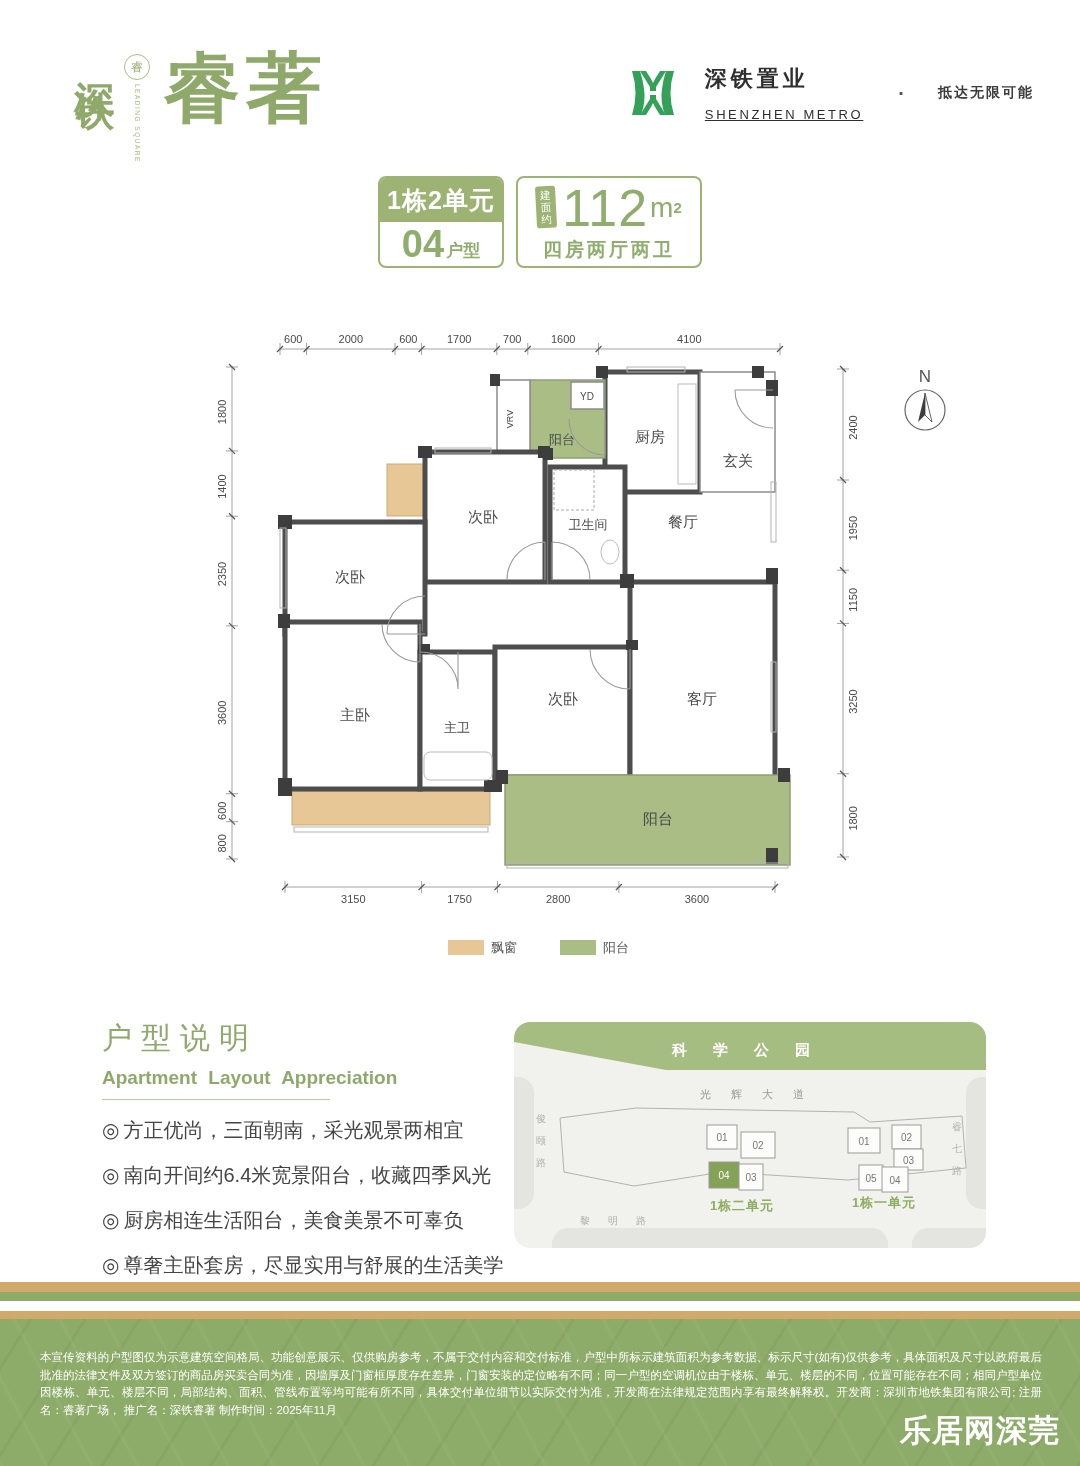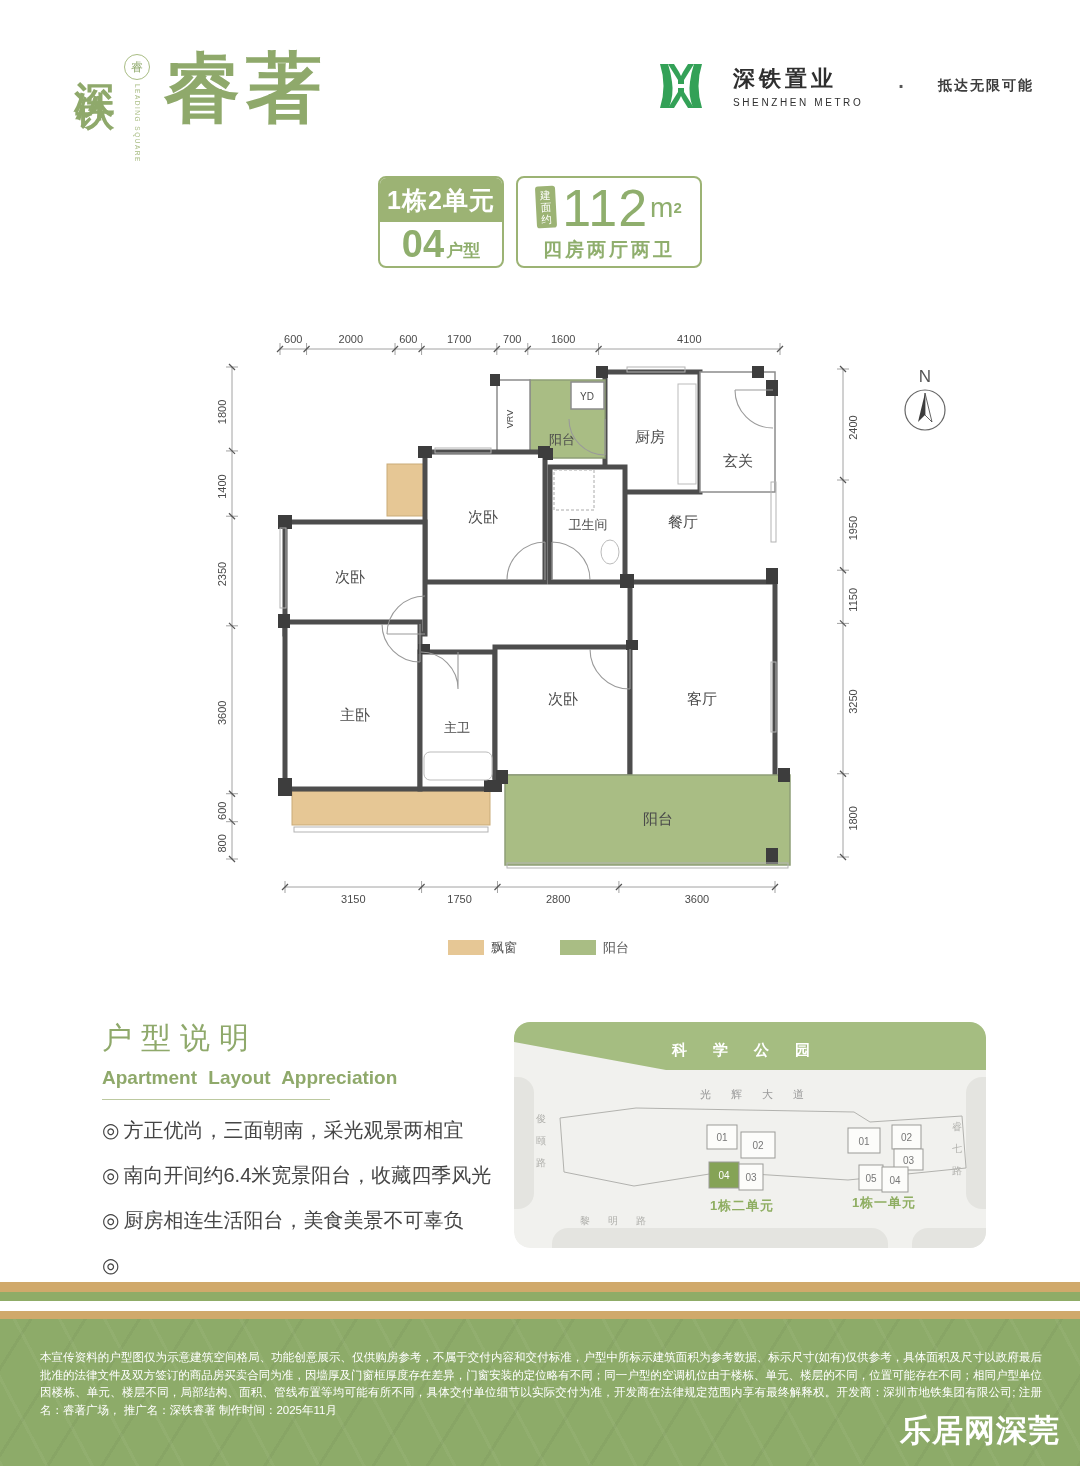--- a/index.html
+++ b/index.html
@@ -15,21 +15,21 @@
                  display:flex; align-items:center; justify-content:center;
                  font-family:"Liberation Serif", serif; font-size:12px; color:#8fa96b; }
   .seal-text { writing-mode:vertical-rl; font-size:6.5px; color:#a9bd84; letter-spacing:1.5px; margin-top:4px; }
   .logo-main { font-family:"Liberation Serif", serif; font-weight:bold; font-size:76px;
                color:#8fa96b; line-height:1; letter-spacing:6px; margin-left:8px; }
 
   .brand { position:absolute; right:46px; top:64px; display:flex; align-items:center;gap:19px; }
   .brand-mark { width:46px; height:44px; margin-right:10px; }
   .brand-names { display:flex; flex-direction:column; }
   .brand-cn { font-size:22px; font-weight:bold; color:#2f2f2f; letter-spacing:4px; }
-  .brand-en { font-size:10px; color:#2f2f2f; letter-spacing:2.6px; margin-top:3px; }
+  .brand-en { font-size:13px; color:#2f2f2f; letter-spacing:2.6px; margin-top:13px;text-decoration:underline; }
   .brand-dot { font-size:20px; font-weight:bold; color:#555; margin:0 14px 0 16px; }
   .brand-tagline { font-size:14px; font-weight:bold; color:#3d3d3d; letter-spacing:2px; }
 
   
   .badges { position:absolute; top:176px; left:50%; transform:translateX(-50%);
             display:flex; gap:12px; height:92px; }
   .badge-box1 { width:126px; border:2px solid #9cb374; border-radius:8px; overflow:hidden;
                 display:flex; flex-direction:column; background:#fff; }
   .badge-box1 .b1-top { background:#9cb374; color:#fff; font-size:25px; font-weight:bold;
                         text-align:center; line-height:44px; height:44px; letter-spacing:1px; }
@@ -296,20 +296,21 @@
       <li>
           <span class="marker">◎</span>
           <span>南向开间约6.4米宽景阳台，收藏四季风光</span>
         </li>
       <li>
           <span class="marker">◎</span>
           <span>厨房相连生活阳台，美食美景不可辜负</span>
         </li>
       <li>
           <span class="marker">◎</span>
+          <span>尊奢主卧套房，尽显实用与舒展的生活美学</span>
         </li>
     </ul>
   </div>
 
   <svg id="sitemap-svg" class="sitemap" viewBox="0 0 472 226">
       <clipPath id="smclip">
         <rect x="0" y="0" width="472" height="226" rx="16"></rect>
       </clipPath>
       <g clip-path="url(#smclip)">
         <rect x="0" y="0" width="472" height="226" rx="16" fill="#f1f1ee"></rect>

